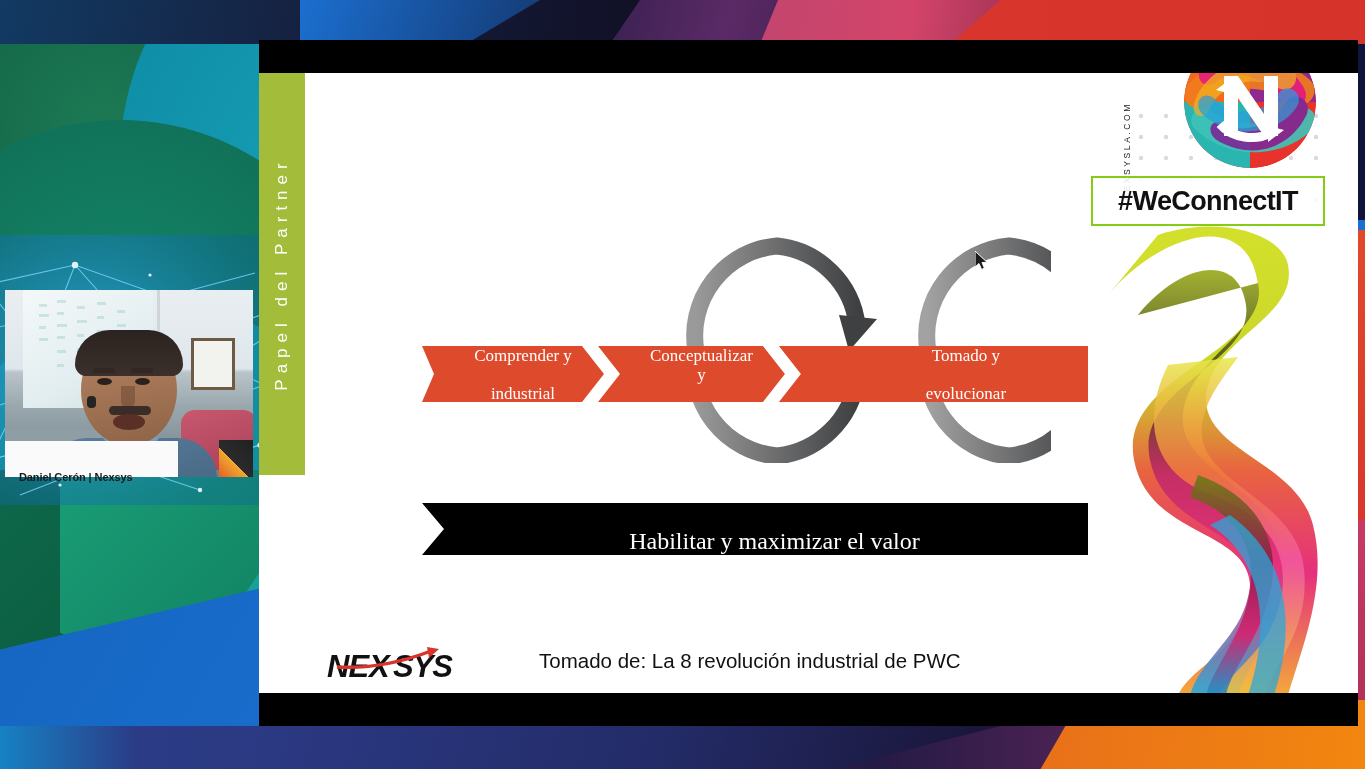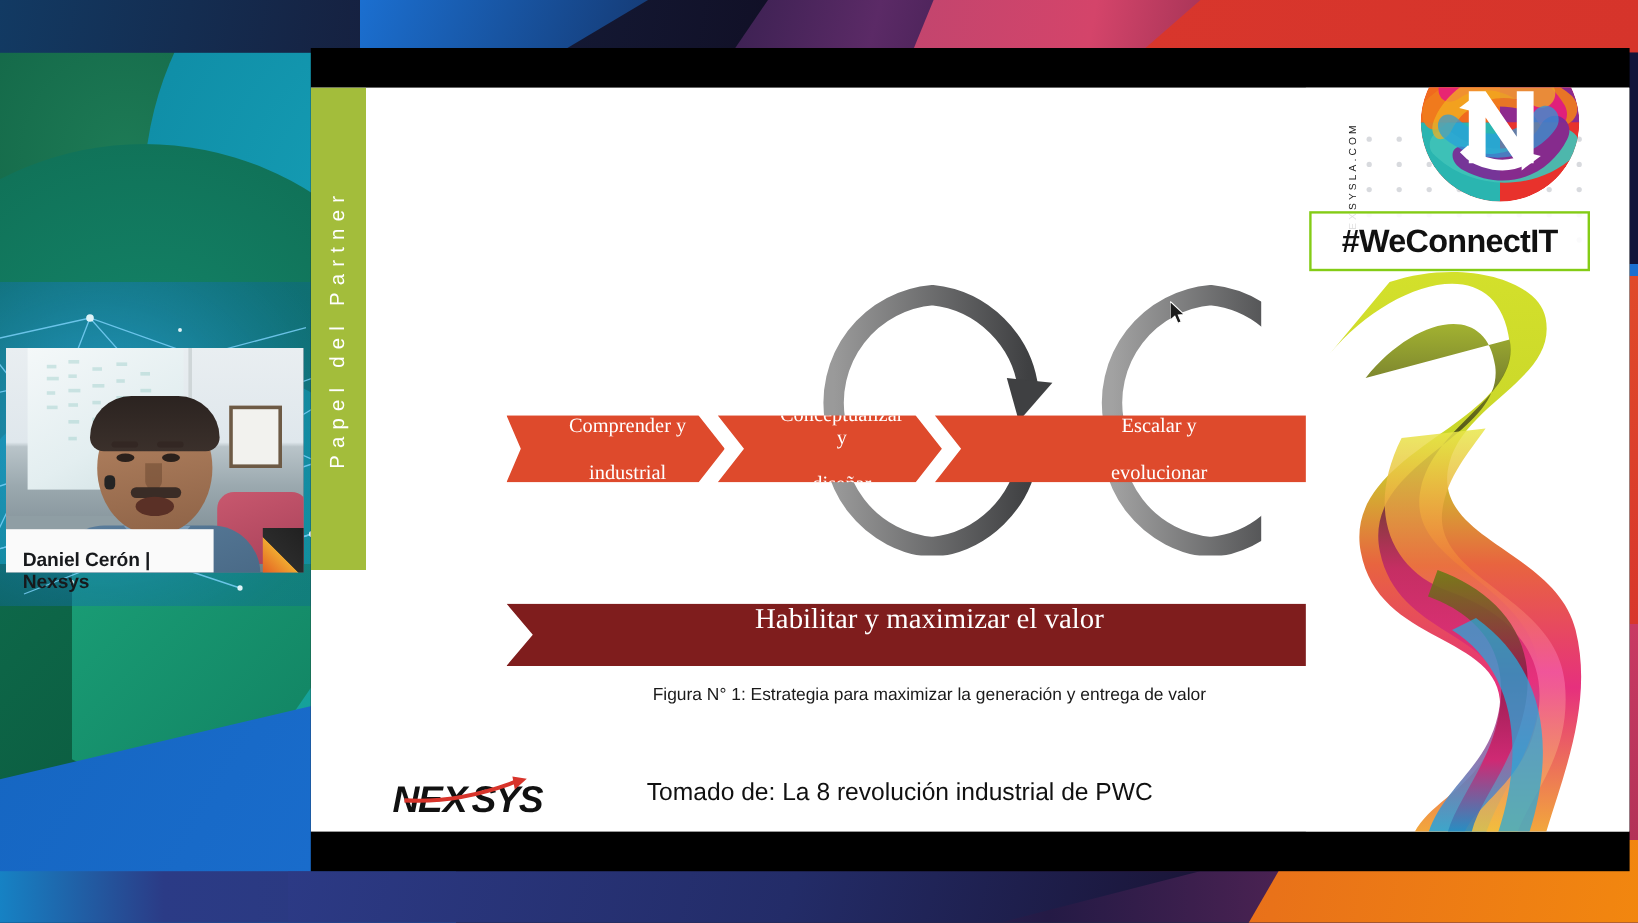--- a/index.html
+++ b/index.html
@@ -99,21 +99,21 @@
   .v-body{position:absolute;left:-10px;top:104px;width:170px;height:90px;
     background:linear-gradient(160deg,#5b7e9d,#41607c);border-radius:40px 40px 0 0;}
   .v-collar{position:absolute;left:46px;top:104px;width:56px;height:26px;
     background:linear-gradient(180deg,#7e9fba,#5d819f);
     clip-path:polygon(0 0,100% 0,62% 100%,38% 100%);}
   .v-earbud{position:absolute;left:30px;top:62px;width:9px;height:12px;border-radius:4px;background:#242424;}
   .v-object{position:absolute;left:214px;top:150px;width:40px;height:40px;
     background:linear-gradient(45deg,#e25822,#f0a830 40%,#2b2b2b 41%,#1f1f1f);}
   #video-name{position:absolute;left:5px;top:441px;width:173px;height:36px;background:#fafafa;
     display:flex;align-items:center;}
-  #video-name span{font-size:16px;font-weight:bold;color:#17191c;letter-spacing:-.1px;
+  #video-name span{font-size:11px;font-weight:bold;color:#17191c;letter-spacing:-.1px;
     padding-left:14px;font-family:"Liberation Sans",sans-serif;margin-top:36px;}
 
   
   #slide{position:absolute;left:259px;top:40px;width:1099px;height:686px;
     background:#000;overflow:hidden;}
   #slide-page{position:absolute;left:0;top:33px;width:1099px;height:620px;background:#fff;overflow:hidden;}
 
   #side-tab{position:absolute;left:0;top:0;width:46px;height:402px;background:#a3bd3b;}
   #side-tab .side-text{position:absolute;left:50%;top:50%;
     transform:translate(-50%,-50%) rotate(-90deg);white-space:nowrap;
@@ -135,30 +135,30 @@
     display:flex;align-items:center;justify-content:center;}
   #weconnect span{font-size:27px;font-weight:bold;color:#111;letter-spacing:-.6px;
     font-family:"Liberation Sans",sans-serif;}
 
   
   #diagram{position:absolute;left:46px;top:0;width:783px;height:620px;}
   #loops{position:absolute;left:276px;top:160px;width:470px;height:230px;}
 
   .chev-row{position:absolute;left:117px;top:273px;width:705px;height:56px;display:flex;}
   .chev{position:relative;height:56px;background:#de4a2c;color:#fff;
-    display:flex;align-items:center;justify-content:center;text-align:center;
+    display:flex;justify-content:center;text-align:center;
     font-family:"Liberation Serif",serif;font-size:17px;line-height:1.12;
     clip-path:polygon(0 0,calc(100% - 22px) 0,100% 50%,calc(100% - 22px) 100%,0 100%,22px 50%);
     margin-right:-6px;}
   .chev.first{clip-path:polygon(0 0,calc(100% - 22px) 0,100% 50%,calc(100% - 22px) 100%,0 100%,12px 50%);}
   .chev span{display:block;padding:0 16px 0 26px;}
 
-  #bigbar{position:absolute;left:117px;top:430px;width:705px;height:52px;background:#7f1d1d;
+  #bigbar{position:absolute;left:117px;top:430px;width:705px;height:52px;background:#000000;
     clip-path:polygon(0 0,calc(100% - 22px) 0,100% 50%,calc(100% - 22px) 100%,0 100%,22px 50%);
-    display:flex;align-items:flex-start;justify-content:center;}
+    display:flex;align-items:flex-end;justify-content:center;text-decoration:underline;}
   #bigbar span{font-family:"Liberation Serif",serif;font-size:24px;color:#fff;}
   #figcap{position:absolute;left:117px;top:498px;width:705px;text-align:center;
     font-size:14.5px;color:#1a1a1a;font-family:"Liberation Sans",sans-serif;}
 
   
   #nexsys-logo{position:absolute;left:22px;top:572px;width:170px;height:42px;}
   #footer-note{position:absolute;left:234px;top:576px;font-size:20.5px;color:#111;
     font-family:"Liberation Sans",sans-serif;}
 
   #cursor{position:absolute;left:975px;top:251px;width:14px;height:20px;pointer-events:none;}
@@ -333,31 +333,30 @@
           </span>
         </div>
         <div class="chev" style="flex:0 0 184px">
           <span>
             <span>Conceptualizar y</span><br>
             <span>diseñar</span>
           </span>
         </div>
         <div class="chev" style="flex:1 1 auto">
           <span>
-            <span>Escalar y</span><br>
+            <span>Tomado y</span><br>
             <span>evolucionar</span>
           </span>
         </div>
       </div>
 
       <div id="bigbar">
         <span>Habilitar y maximizar el valor</span>
       </div>
 
-      <div id="figcap">Figura N° 1: Estrategia para maximizar la generación y entrega de valor</div>
 
       <div id="nexsys-logo">
         <svg width="170" height="42" viewBox="0 0 170 42">
           <g font-family="Liberation Sans, sans-serif" font-size="31" font-weight="bold" font-style="italic" fill="#111" letter-spacing="-1">
             <text x="0" y="32">NE</text>
             <text x="42" y="32">X</text>
             <text x="66" y="32">SYS</text>
           </g>
           <path d="M10 22 C45 24, 78 16, 104 6" stroke="#d8342b" stroke-width="3.4" fill="none"></path>
           <polygon points="100,2 112,4 102,13" fill="#d8342b"></polygon>

